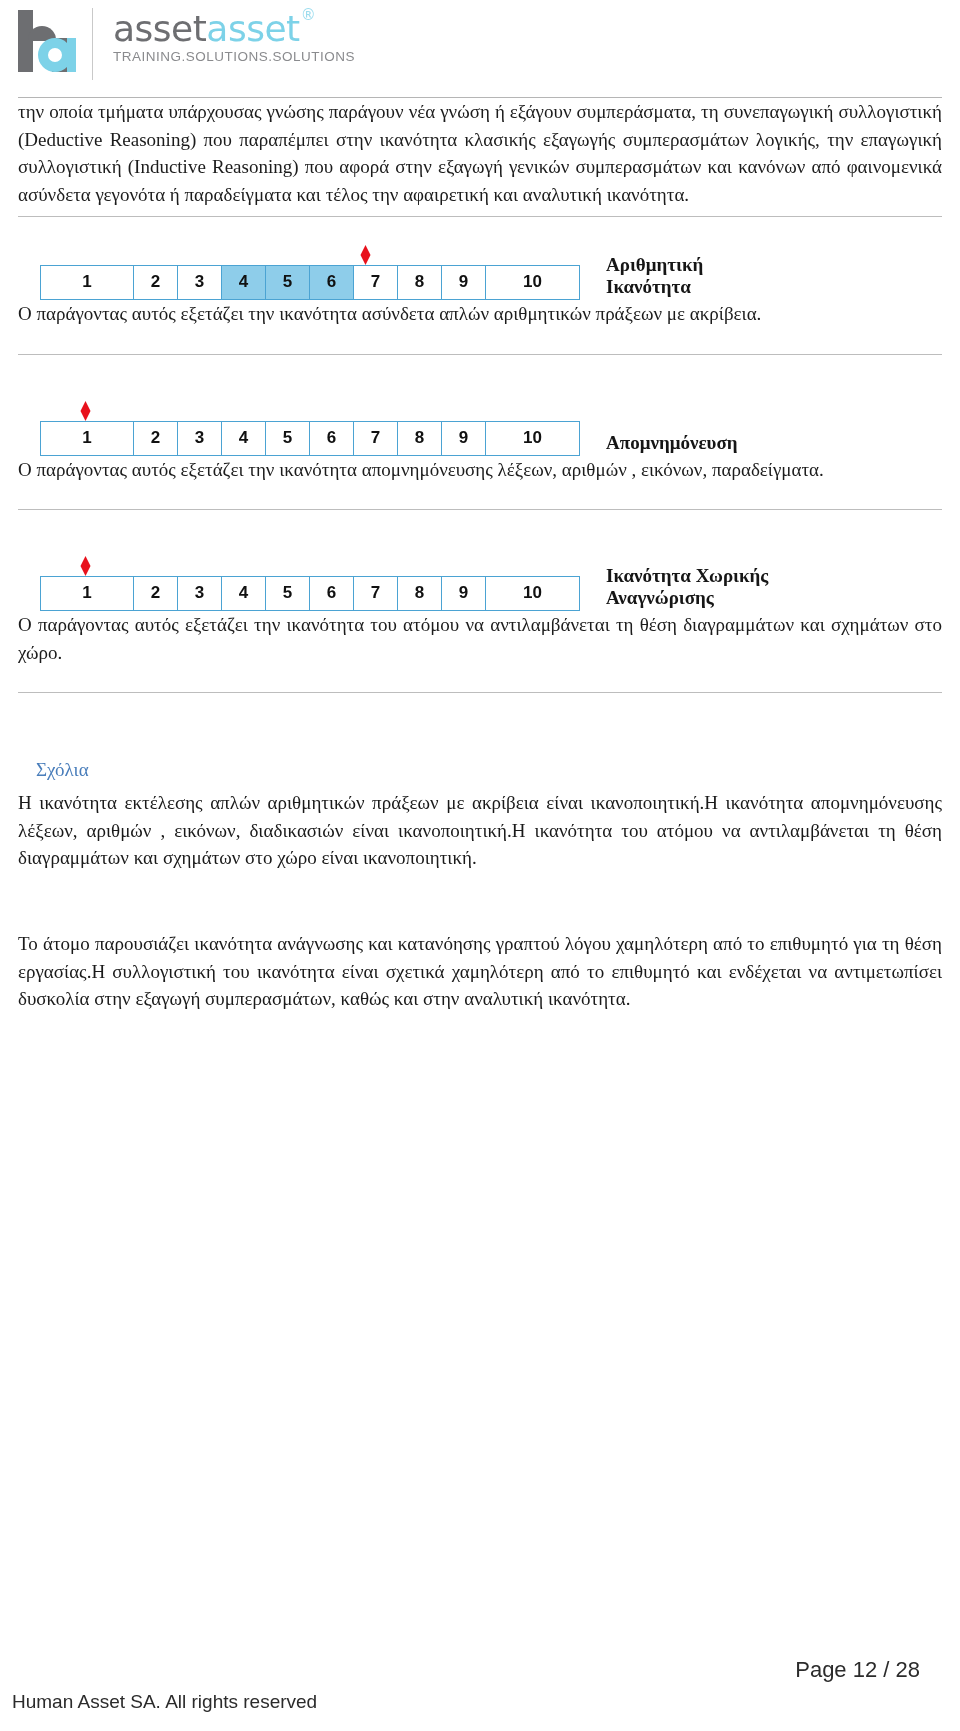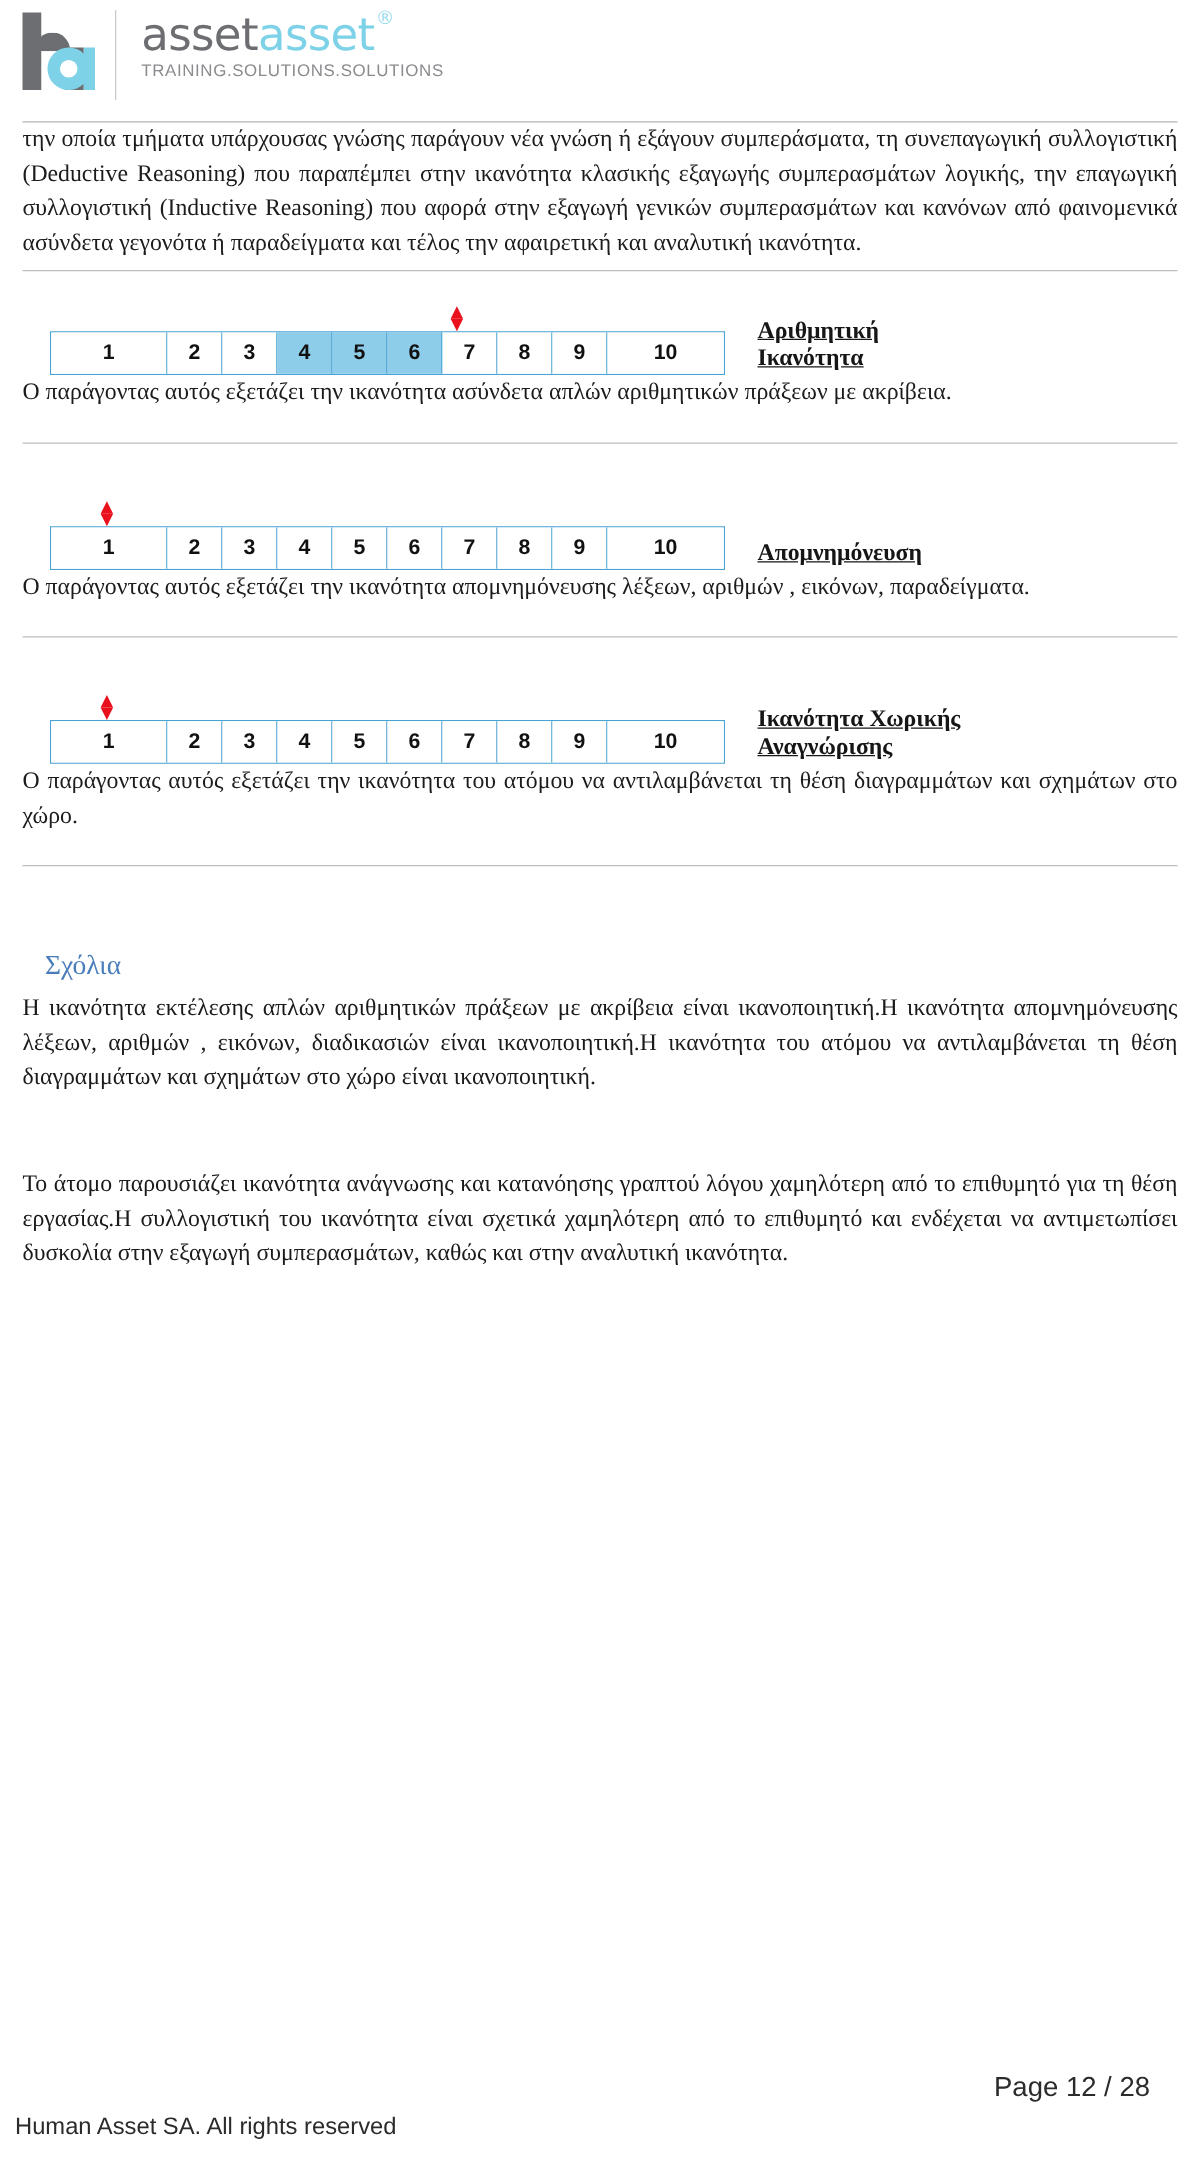--- a/index.html
+++ b/index.html
@@ -224,36 +224,35 @@
 
   .scale-label {
     font-family: "Liberation Serif", "DejaVu Serif", serif;
     font-weight: bold;
     font-size: 19px;
     line-height: 1.2;
     color: #161616;
     margin-left: 26px;
     padding-bottom: 1px;
     white-space: pre-line;
-    text-decoration: underline;
   }
   .scale-desc {
     font-size: 19px;
     line-height: 1.45;
     text-align: justify;
     margin: 22px 0 0 0;
   }
 
   .section-gap-sm { height: 26px; }
   .section-gap-md { height: 44px; }
 
   
   .comments-heading {
     font-family: "Liberation Serif", "DejaVu Serif", serif;
-    font-size: 22px;
+    font-size: 19px;
     color: #4a7ebb;
     margin: 0 0 8px 18px;
   }
   .comments-body {
     font-size: 19px;
     line-height: 1.45;
     text-align: justify;
     margin: 0;
   }
 

